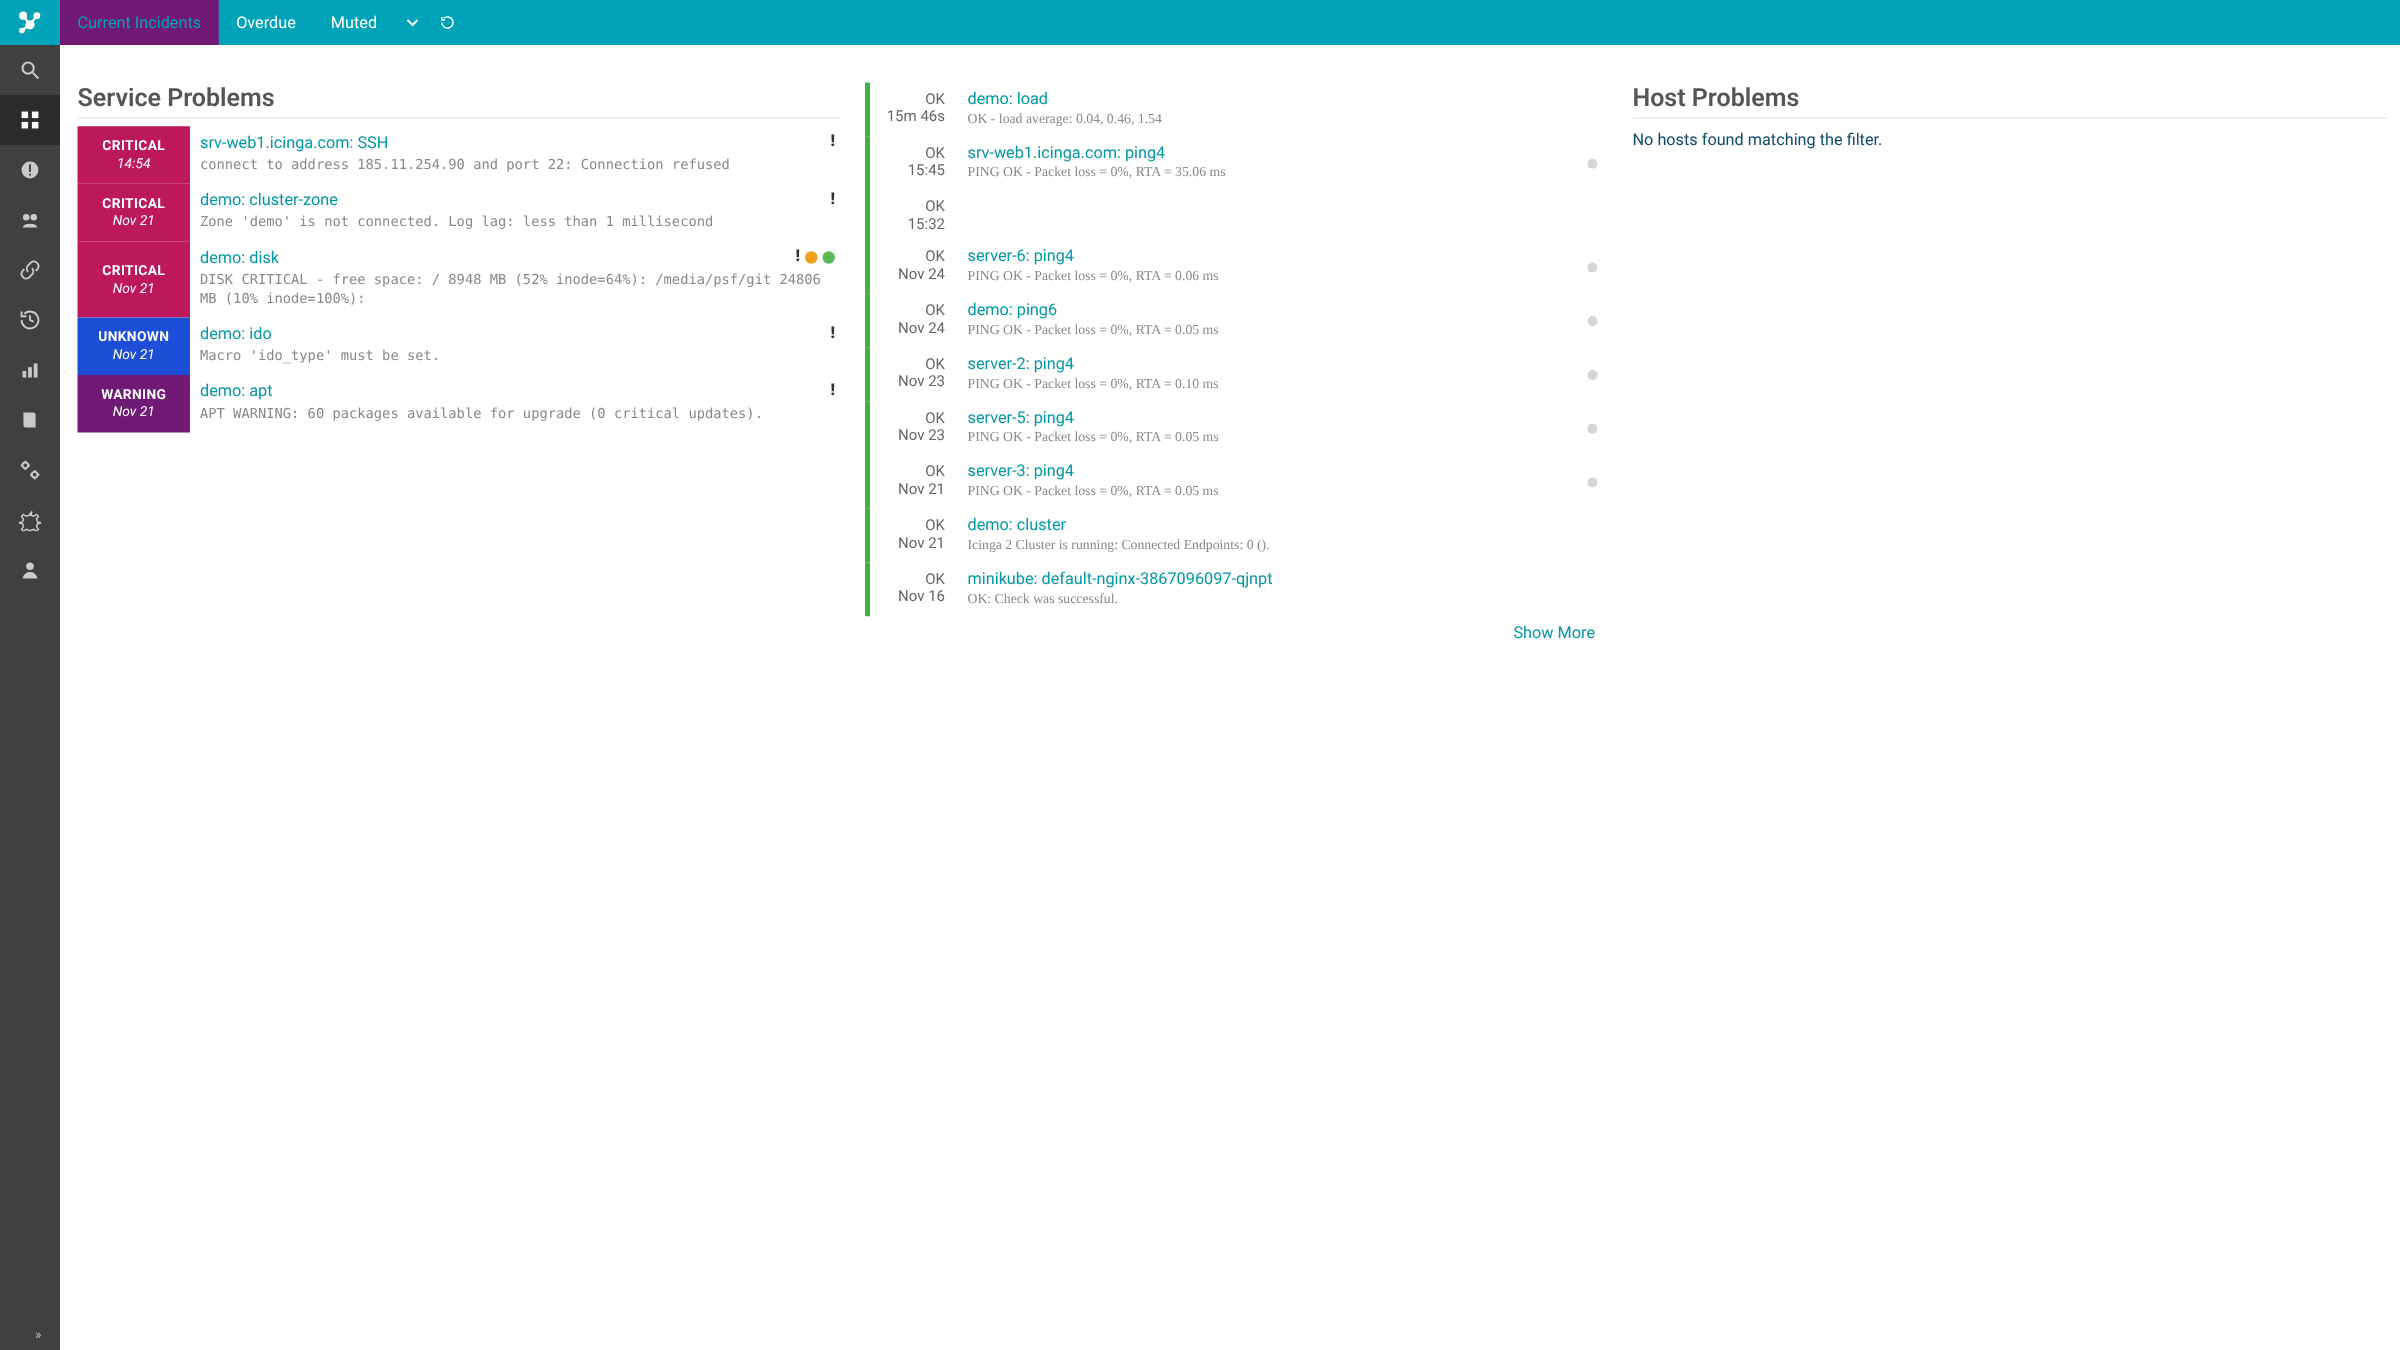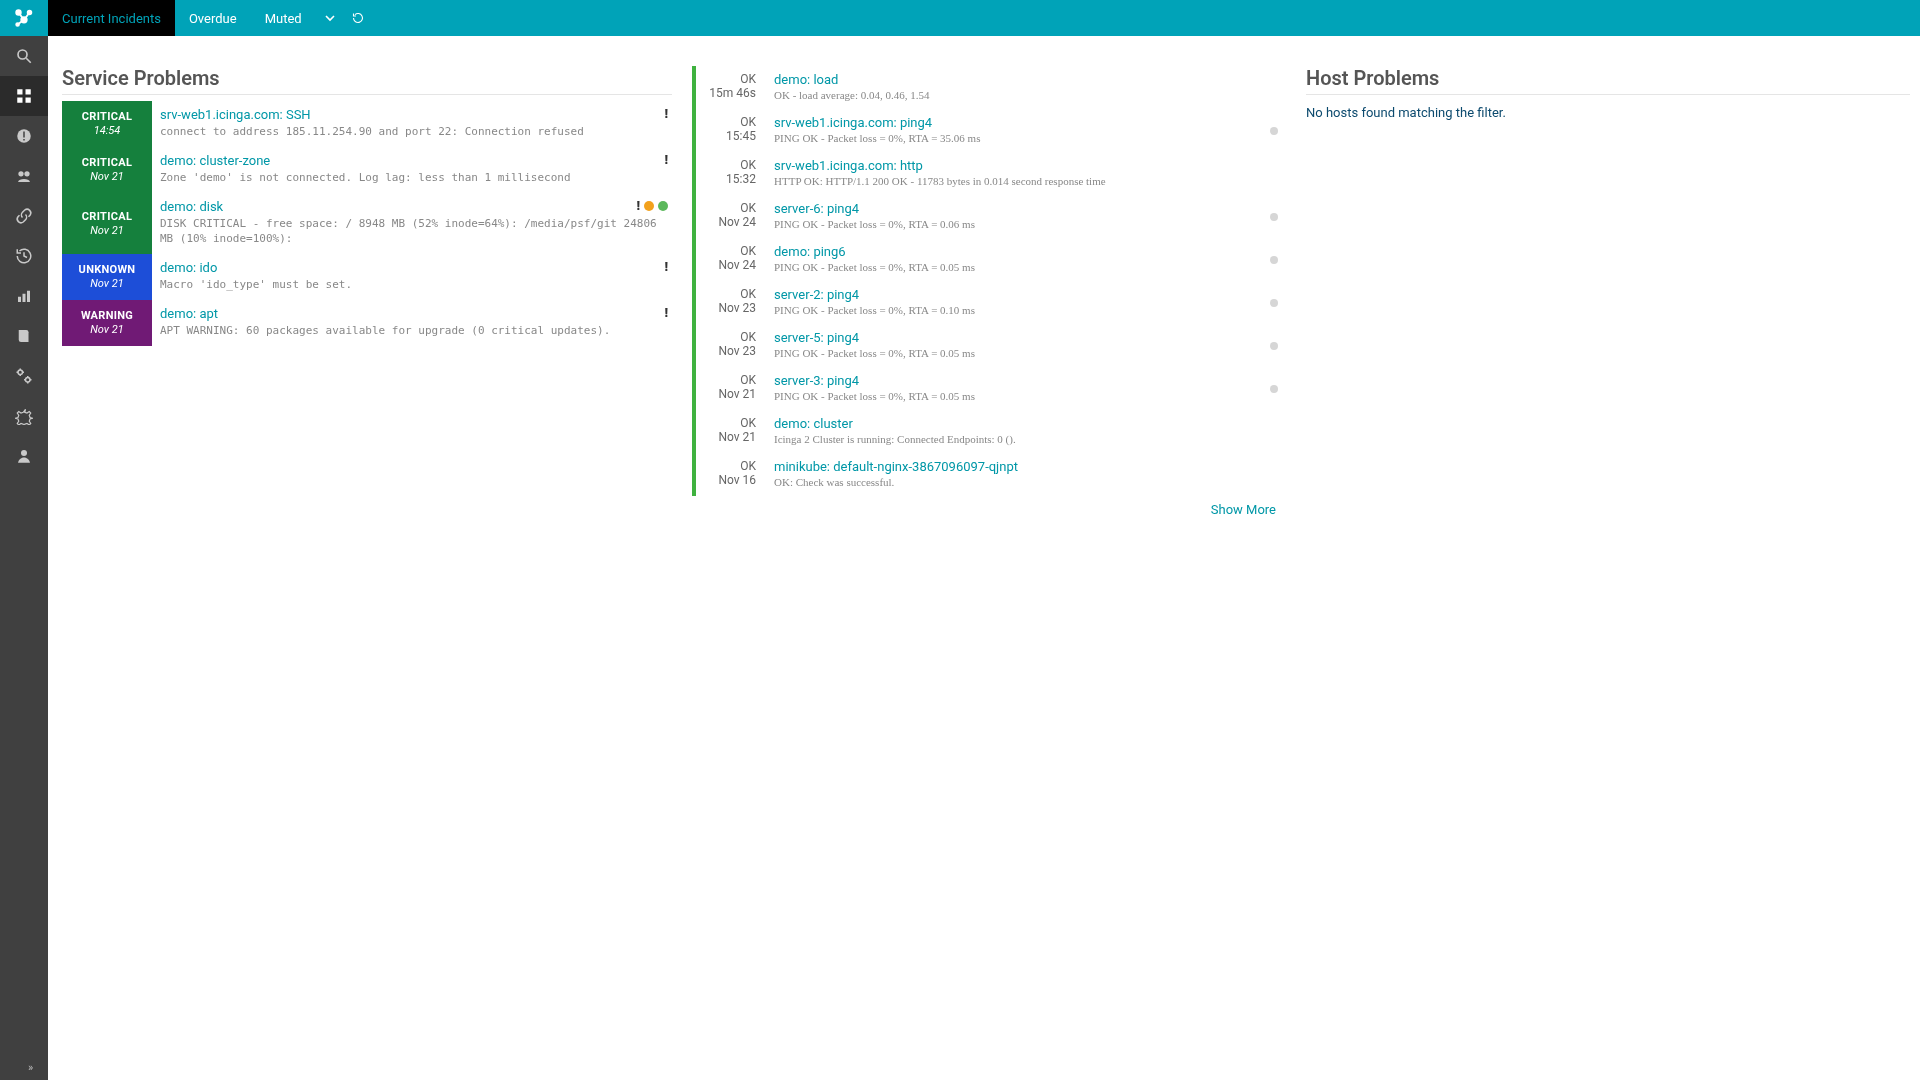--- a/index.html
+++ b/index.html
@@ -4,21 +4,21 @@
 <style>
 * { margin:0; padding:0; box-sizing:border-box; }
 html,body { width:1920px; height:1080px; font-family:-apple-system,BlinkMacSystemFont,"Segoe UI",Roboto,Helvetica,Arial,sans-serif; font-size:13px; color:#444; background:#fff; overflow:hidden; }
 
 
 .topbar { position:absolute; left:0; top:0; right:0; height:36px; background:#00a3b8; display:flex; align-items:stretch; }
 .logo-cell { width:48px; display:flex; align-items:center; justify-content:center; }
 .logo-cell svg { width:22px; height:22px; }
 .tabs { display:flex; align-items:stretch; }
 .tab { display:flex; align-items:center; padding:0 14px; color:#fff; font-size:13px; cursor:pointer; }
-.tab.active { background:#000000; color:#00a3b8; }
+.tab.active { background:#701a75; color:#00a3b8; }
 .tab-ctrl { display:flex; align-items:center; justify-content:center; width:28px; color:#fff; cursor:pointer; font-size:12px; }
 
 
 .rail { position:absolute; left:0; top:36px; bottom:0; width:48px; background:#404040; display:flex; flex-direction:column; align-items:center; }
 .rail-item { width:48px; height:40px; display:flex; align-items:center; justify-content:center; color:#c9c9c9; cursor:pointer; }
 .rail-item.selected { background:#2b2b2b; color:#fff; }
 .rail-item svg { width:18px; height:18px; }
 .rail-bottom { position:absolute; bottom:6px; left:0; right:0; display:flex; justify-content:flex-start; padding-left:28px; color:#bbb; font-size:11px; }
 
 
@@ -29,21 +29,21 @@
 .col.rr { width:614px; padding-left:10px; padding-right:10px; }
 .col.hp { flex:1; padding-left:10px; }
 
 h2.section { font-size:20px; font-weight:600; color:#555; border-bottom:1px solid #e5e5e5; padding-bottom:4px; margin-bottom:6px; }
 
 
 .sp-row { display:flex; align-items:stretch; min-height:40px; margin-bottom:0; position:relative; }
 .badge { width:90px; min-height:40px; color:#fff; text-align:center; font-size:11px; display:flex; flex-direction:column; align-items:center; justify-content:center; line-height:14px; padding:6px 0; }
 .badge .st { font-weight:700; letter-spacing:.3px; }
 .badge .tm { font-weight:400;font-style:italic; }
-.CRITICAL { background:#15803d; }
+.CRITICAL { background:#be185d; }
 .UNKNOWN  { background:#1d4ed8; }
 .WARNING  { background:#701a75; }
 
 .sp-body { flex:1; padding:6px 10px 8px 8px; position:relative; }
 .sp-title { color:#0097a7; font-size:13px; cursor:pointer; }
 .sp-msg   { font-family:Menlo,Consolas,monospace; font-size:11px; color:#888; margin-top:2px; line-height:15px; white-space:pre-wrap; }
 .sp-ico   { position:absolute; right:4px; top:6px; display:flex; gap:4px; align-items:center; }
 .bang { font-weight:900; color:#333; font-size:13px; line-height:1; }
 .dot  { width:10px; height:10px; border-radius:50%; display:inline-block; }
 .dot.orange { background:#f2a11d; }
@@ -272,24 +272,20 @@
               <div class="rr-msg">PING OK - Packet loss = 0%, RTA = 35.06 ms</div>
             </div>
             <span class="rr-dot"></span>
           </div>
           <div class="rr-row">
             <div class="rr-bar"></div>
             <div class="rr-time">
               <div class="ok">OK</div>
               <div>15:32</div>
             </div>
-            <div class="rr-body">
-              <div class="rr-title">srv-web1.icinga.com: http</div>
-              <div class="rr-msg">HTTP OK: HTTP/1.1 200 OK - 11783 bytes in 0.014 second response time</div>
-            </div>
           </div>
           <div class="rr-row">
             <div class="rr-bar"></div>
             <div class="rr-time">
               <div class="ok">OK</div>
               <div>Nov 24</div>
             </div>
             <div class="rr-body">
               <div class="rr-title">server-6: ping4</div>
               <div class="rr-msg">PING OK - Packet loss = 0%, RTA = 0.06 ms</div>

